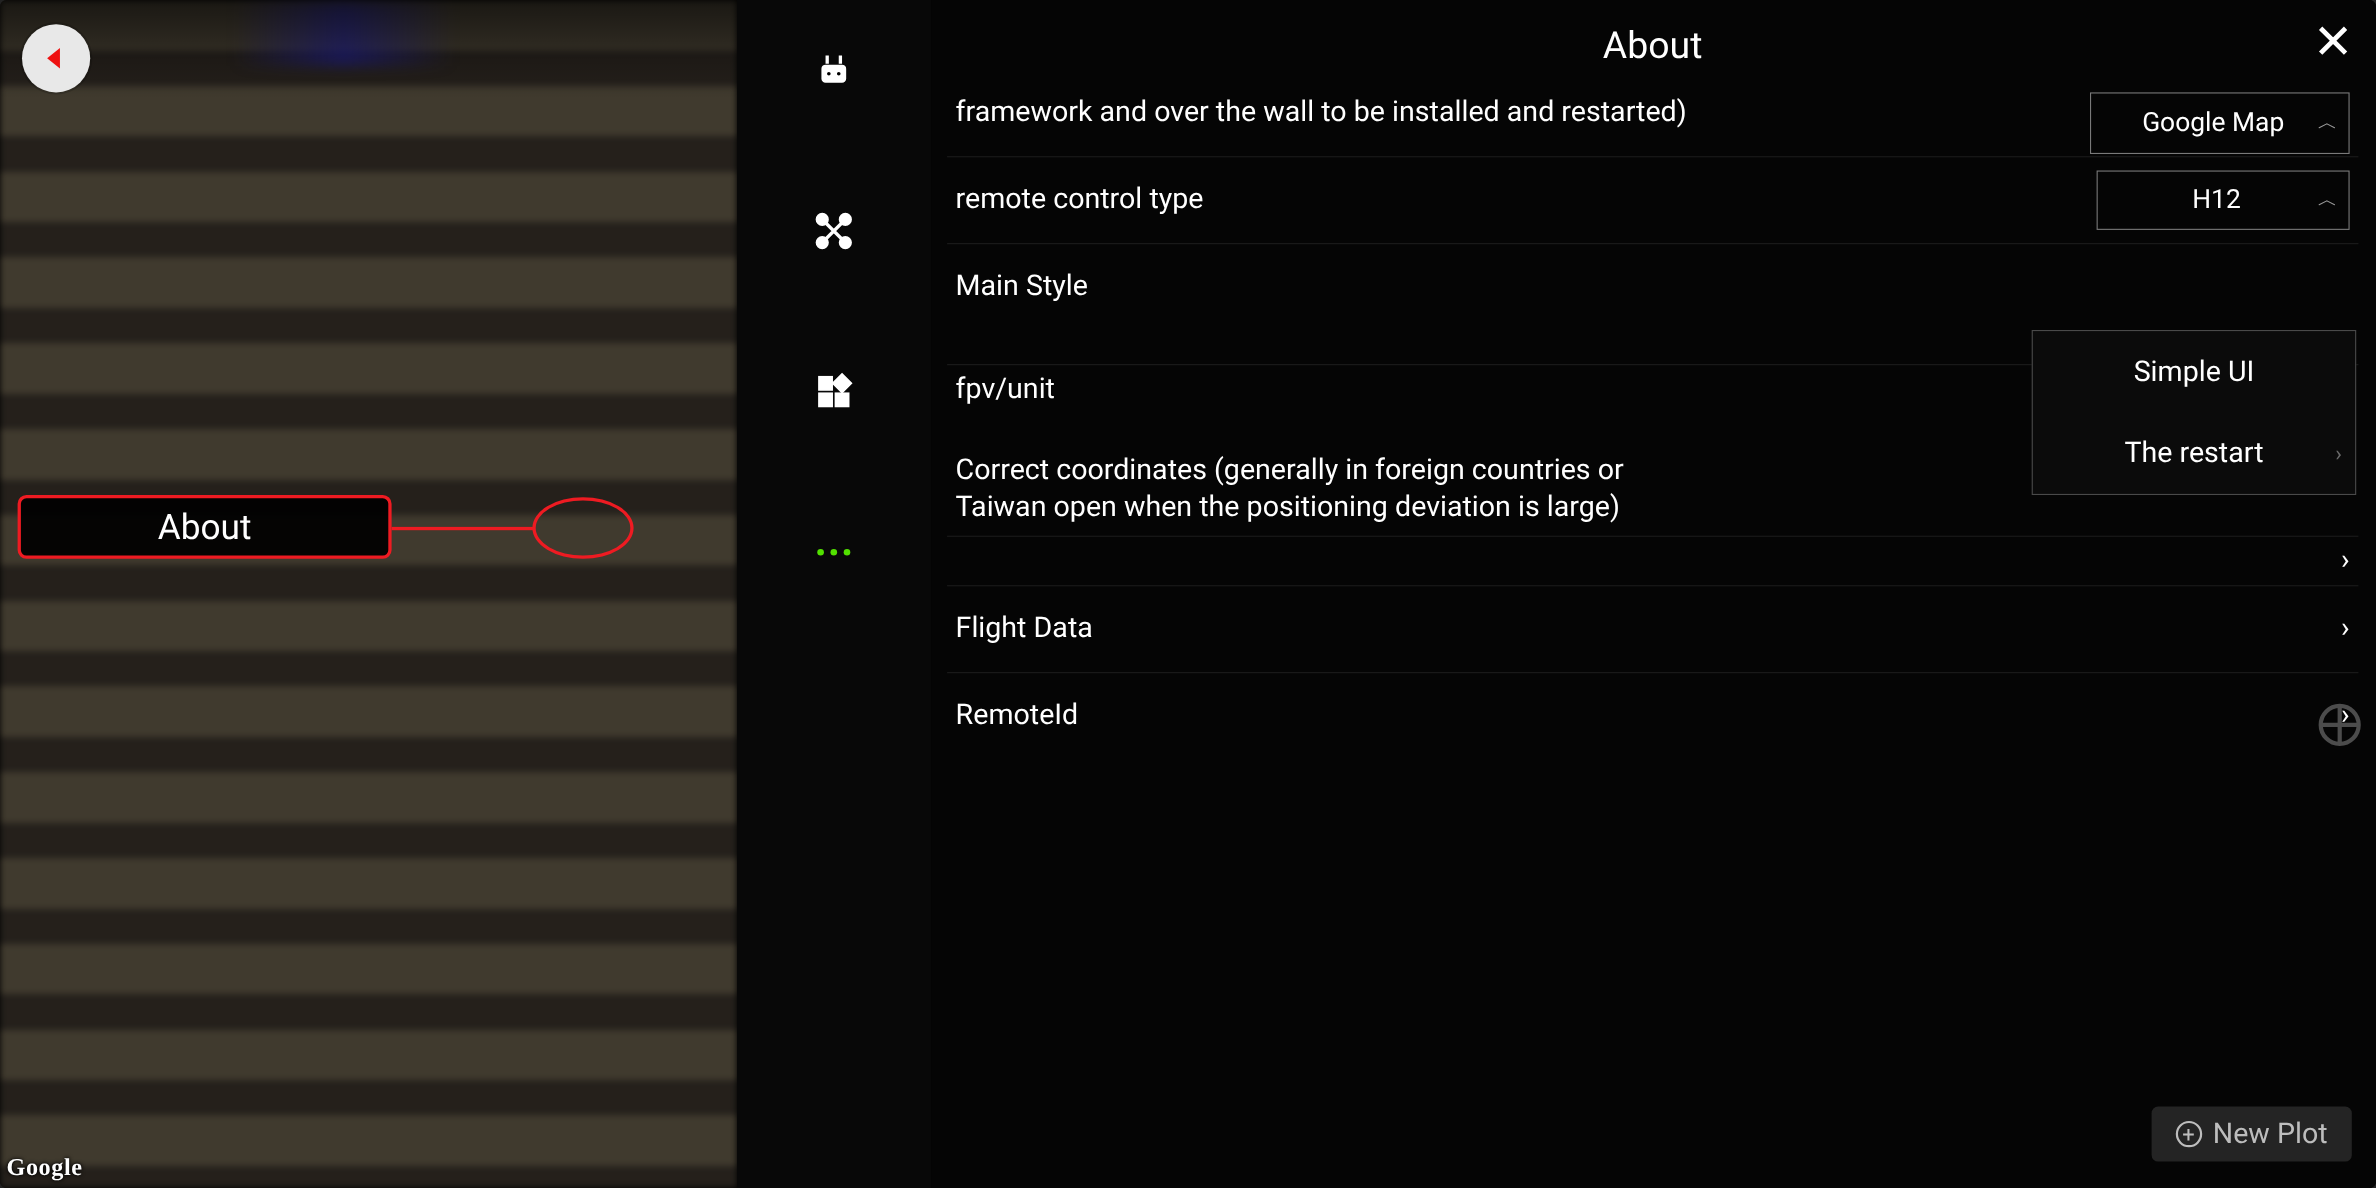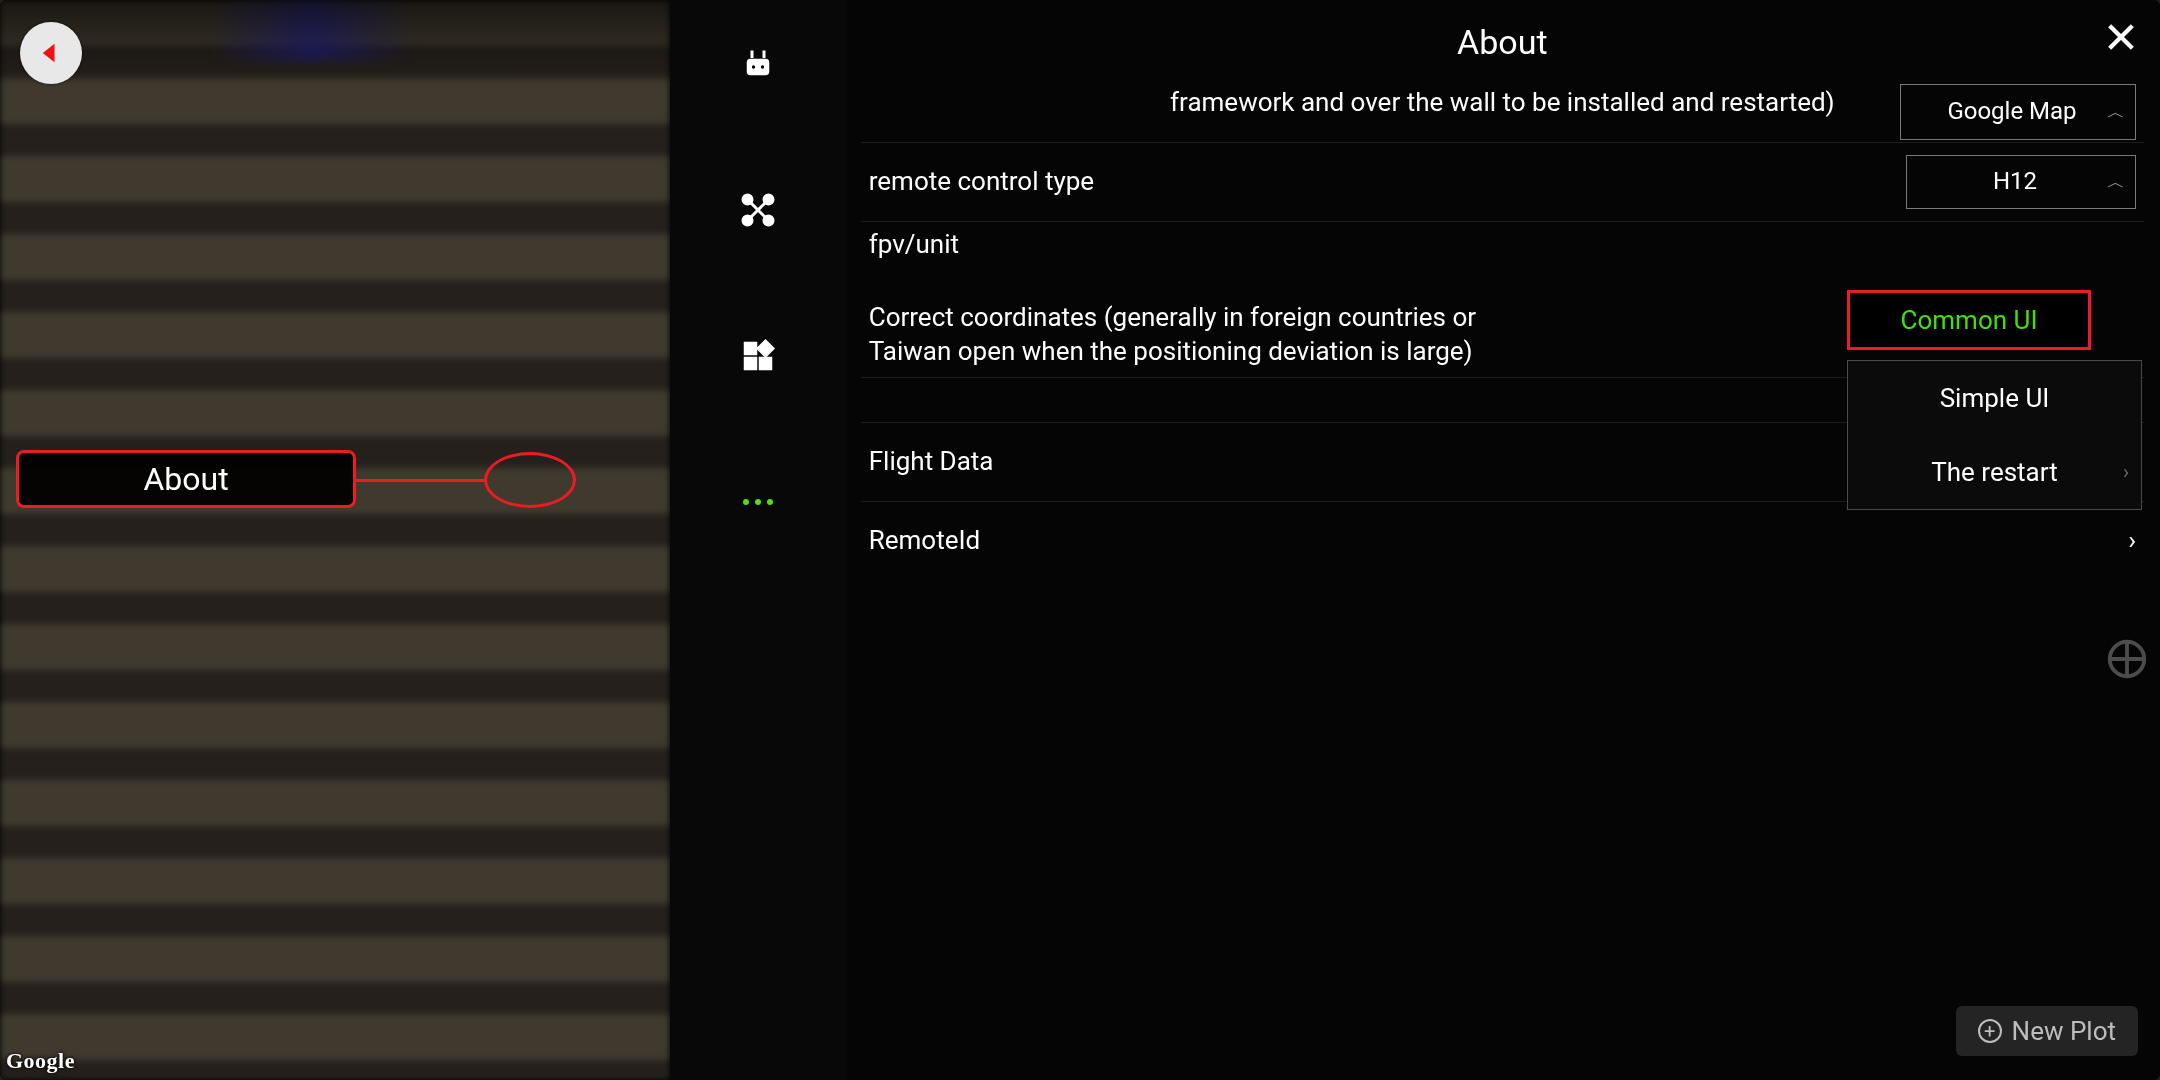--- a/index.html
+++ b/index.html
@@ -70,21 +70,21 @@
   padding: 0 16px 0 14px;
   overflow: hidden;
 }
 .panel-title {
   position: relative; text-align: center; font-size: 34px; padding: 22px 0 20px;
 }
 .close-btn { position: absolute; right: 2px; top: 16px; width: 42px; height: 42px; display: flex; align-items: center; justify-content: center; }
 .close-btn svg { width: 34px; height: 34px; stroke: #fff; stroke-width: 3; }
 
 .item { position: relative; padding: 22px 8px; border-bottom: 1px solid #1c1c1c; font-size: 26px; line-height: 1.3; }
-.item.first { padding-top: 4px; text-align: center; }
+.item.first { padding-top: 4px; }
 .item .label { max-width: 700px; display: inline-block; }
 .item .chev { font-size: 26px; color: #fff; }
 .item .right-slot { position: absolute; right: 8px; top: 50%; transform: translateY(-50%); display: flex; align-items: center; gap: 8px; }
 
 
 .selbox {
   min-width: 230px; height: 54px; padding: 0 30px 0 18px;
   border: 1px solid #7a7a7a; background: transparent; color: #fff;
   display: flex; align-items: center; justify-content: center; font-size: 24px; position: relative;
 }
@@ -204,20 +204,23 @@
     <div class="item">
       <span class="label">remote control type</span>
       <div class="right-slot">
         <div class="selbox">
           <span>H12</span>
           <span class="caret">︿</span>
         </div>
       </div>
     </div>
 
+    <div class="item" style="height:110px">
+      <span class="label">Main Style</span>
+    </div>
 
     <div class="item" style="border-bottom:none;padding-top:6px;padding-bottom:26px">
       <span class="label">fpv/unit</span>
     </div>
 
     <div class="item" style="padding-top:14px;padding-bottom:8px">
       <span class="label" style="max-width:680px;white-space:normal">Correct coordinates (generally in foreign countries or Taiwan open when the positioning deviation is large)</span>
     </div>
 
     <div class="item">
@@ -235,23 +238,20 @@
 
     <div class="item" style="border-bottom:none">
       <span class="label">RemoteId</span>
       <div class="right-slot">
             <span class="chev">›</span>
           </div>
     </div>
 
     <div class="toggle-bg"></div>
     <div class="msel-anchor">
-      <div class="msel-box">
-        <span>Common UI</span>
-      </div>
       <div class="dd">
         <div class="opt"><span>Simple UI</span></div>
         <div class="opt"><span>The restart</span><span class="carrot">›</span></div>
       </div>
     </div>
 
     <div class="compass">
       <svg viewBox="0 0 24 24">
             <circle cx="12" cy="12" r="9"></circle>
             <path d="M12 3 L12 21 M3 12 L21 12"></path>

